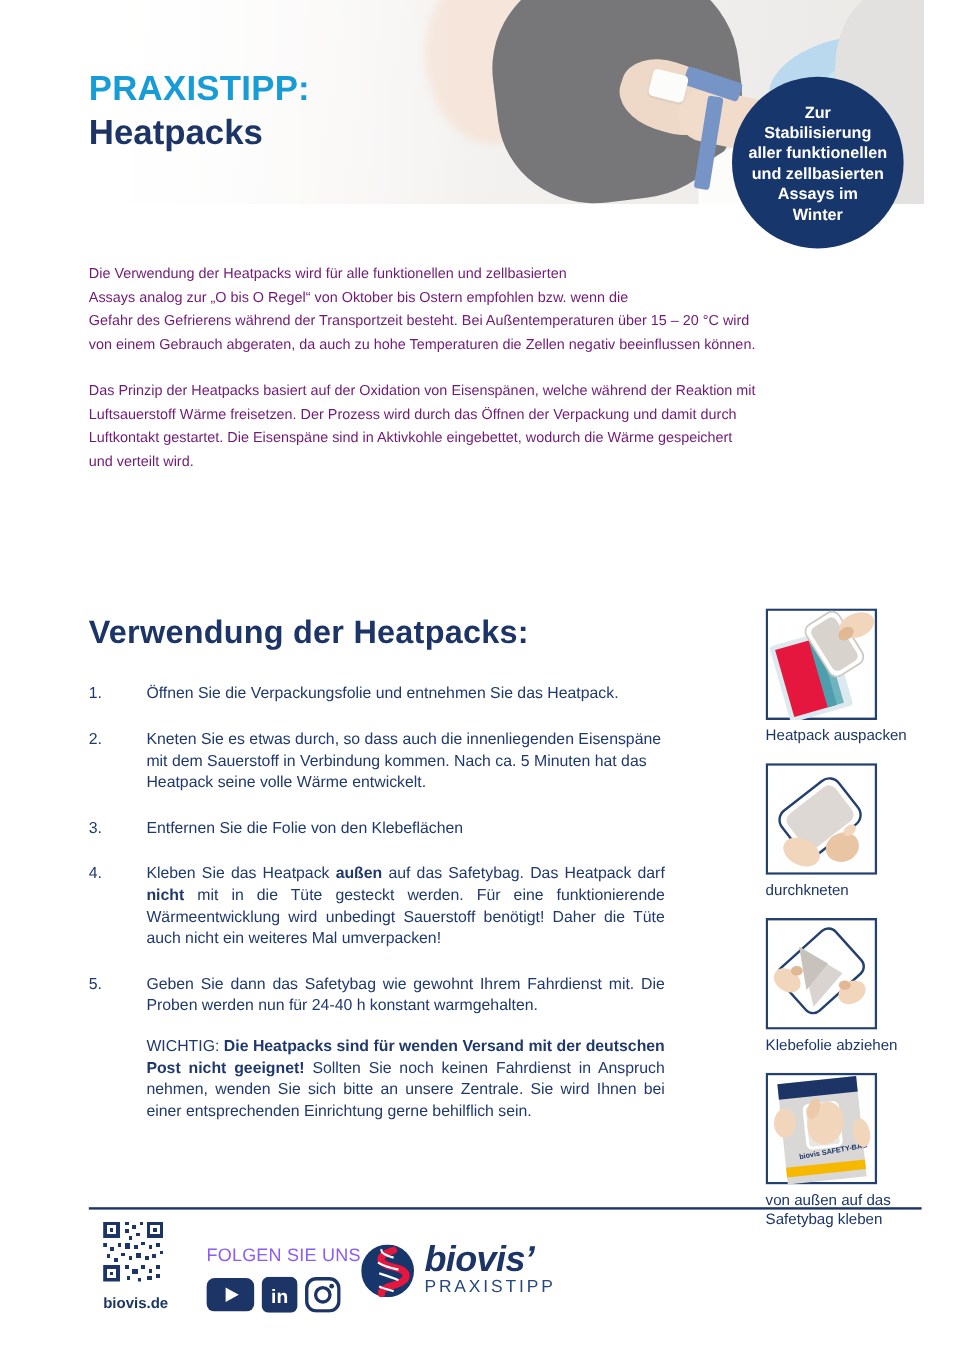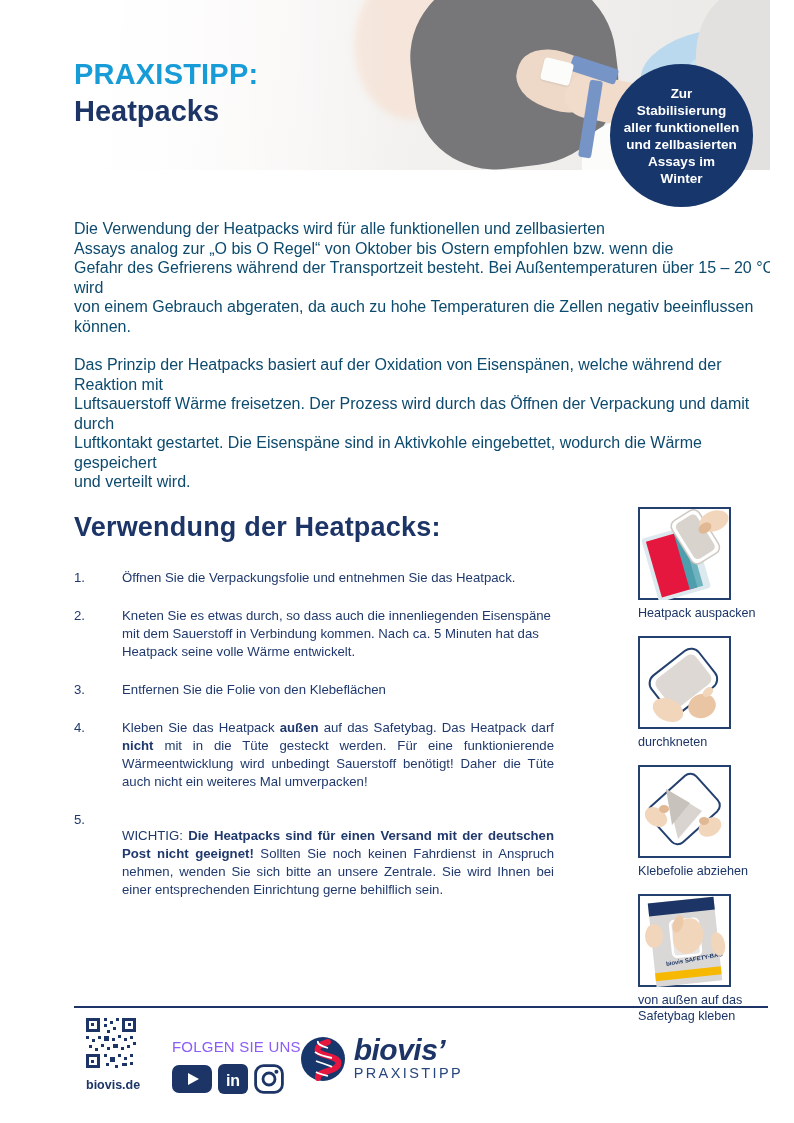--- a/index.html
+++ b/index.html
@@ -38,21 +38,21 @@
   .title-kicker { color:#189cd8; font-size:29px; font-weight:bold; letter-spacing:.2px; }
   .title-main { color:#1c3566; font-size:29px; font-weight:bold; margin-top:4px; }
   .badge {
     position:absolute; left:586px; top:64px; width:143px; height:143px; z-index:6;
     background:#17366b; border-radius:50%;
     display:flex; align-items:center; justify-content:center; text-align:center;
     color:#ffffff; font-weight:bold; font-size:13.5px; line-height:17px;
   }
 
   
-  .intro { position:absolute; left:50px; top:219px; width:706px; font-size:16px; line-height:19.5px; color:#0c4a6e; }
+  .intro { position:absolute; left:50px; top:219px; width:706px; font-size:12px; line-height:19.5px; color:#701a75; }
   .intro p + p { margin-top:19px; }
 
   
   .notice {
     position:absolute; left:0; top:395px; width:794px;
     background:#dff0fa; padding:19px 40px 19px 50px;
     color:#1c3566; font-weight:bold; font-size:14.6px; line-height:20px;
   }
 
   
@@ -152,21 +152,22 @@
     </div>
 
     <div class="step">
       <span class="step-num">4.</span>
       <p class="step-body justify"><span>Kleben Sie das Heatpack </span><b>außen</b><span> auf das Safetybag. Das Heatpack darf </span><b>nicht</b><span> mit in die Tüte gesteckt werden. Für eine funktionierende Wärmeentwicklung wird unbedingt Sauerstoff benötigt! Daher die Tüte auch nicht ein weiteres Mal umverpacken!</span></p>
     </div>
 
     <div class="step">
       <span class="step-num">5.</span>
       <div class="step-body">
-        <p class="justify step-note"><span>WICHTIG: </span><b>Die Heatpacks sind für einen Versand mit der deutschen Post nicht geeignet!</b><span> Sollten Sie noch keinen Fahrdienst in Anspruch nehmen, wenden Sie sich bitte an unsere Zentrale. Sie wird Ihnen bei einer entsprechenden Einrichtung gerne behilflich sein.</span></p>
+        <p class="justify">Geben Sie dann das Safetybag wie gewohnt Ihrem Fahrdienst mit. Die Proben werden nun für 24-40 h konstant warmgehalten.</p>
+        <p class="justify step-note"><span>WICHTIG: </span><b>Die Heatpacks sind für wenden Versand mit der deutschen Post nicht geeignet!</b><span> Sollten Sie noch keinen Fahrdienst in Anspruch nehmen, wenden Sie sich bitte an unsere Zentrale. Sie wird Ihnen bei einer entsprechenden Einrichtung gerne behilflich sein.</span></p>
       </div>
     </div>
   </section>
 
   <aside class="figures">
 
     <div class="figure">
       <svg width="93" height="93" viewBox="0 0 93 93">
         <rect x="1" y="1" width="91" height="91" fill="#ffffff" stroke="#23406f" stroke-width="2"></rect>
         <g transform="rotate(-16 42 52)">

